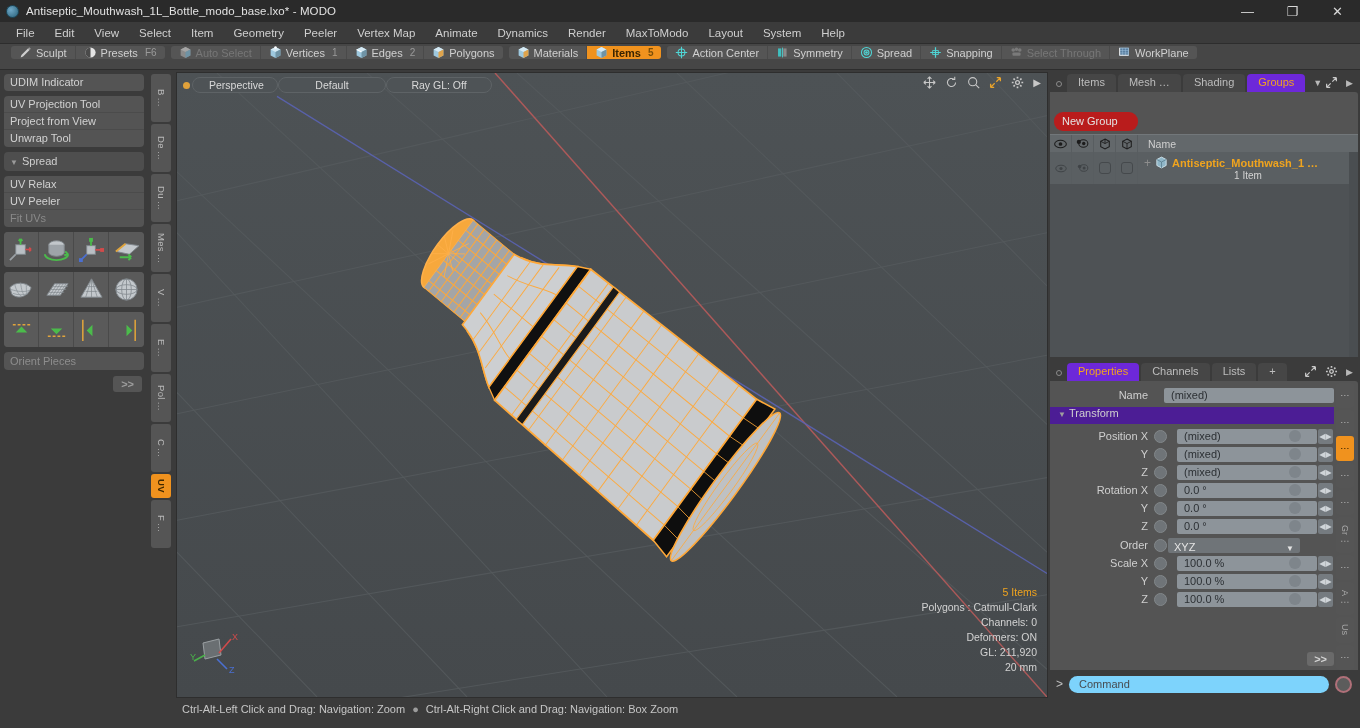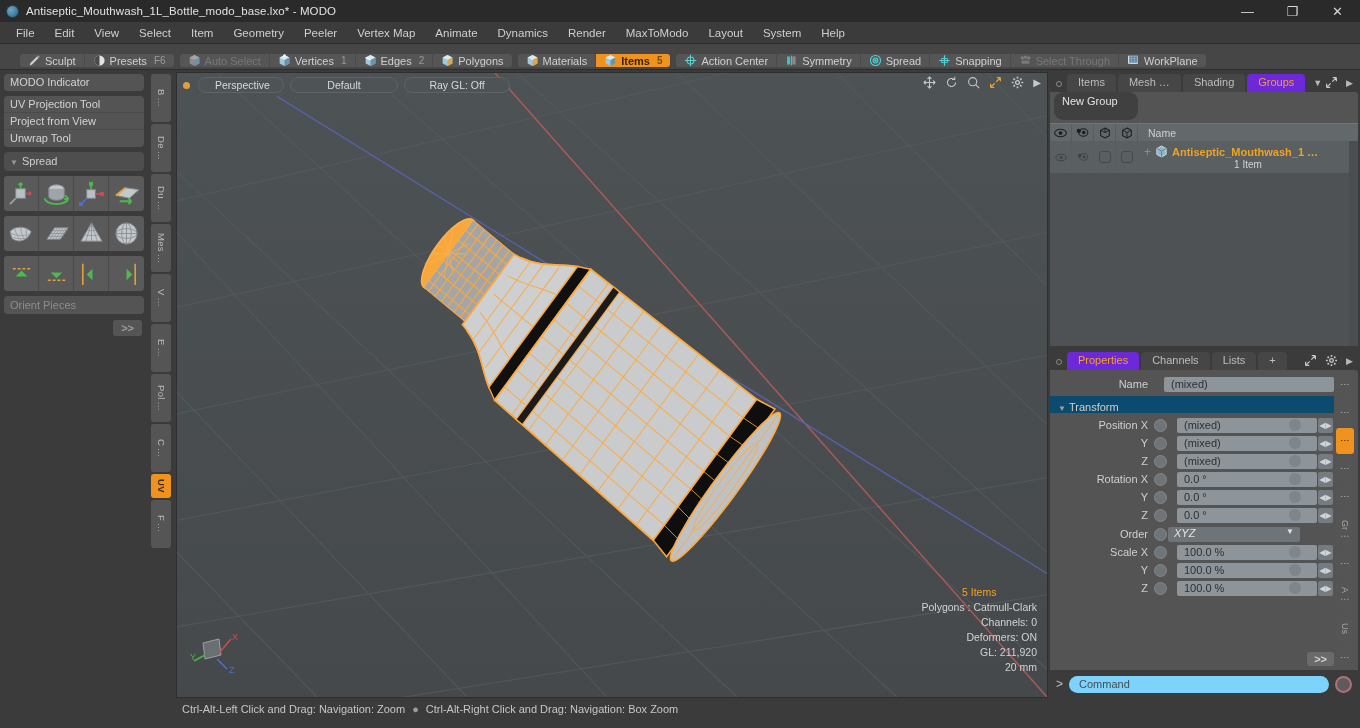--- a/index.html
+++ b/index.html
@@ -34,22 +34,22 @@
   .menubar {
     height: 22px; background: #3b3b3b; display: flex; align-items: center;
     padding-left: 6px; border-bottom: 1px solid #2d2d2d;
   }
   .menu-item {
     padding: 3px 10px; color: #cfcfcf; font-size: 11.5px; white-space: nowrap;
   }
 
   
   .modebar {
-    height: 26px; background: #464646; display: flex; align-items: flex-end;
-    border-bottom: 1px solid #2d2d2d; padding: 2px 20px; gap: 0;
+    height: 26px; background: #464646; display: flex; align-items: flex-start;
+    border-bottom: 1px solid #2d2d2d; padding: 2px 11px; gap: 0;
   }
   .mgroup { display: flex; align-items: stretch; background: #555; border-radius: 3px; margin-right: 6px; overflow: hidden; }
   .mbtn {
     display: flex; align-items: center; gap: 4px; padding: 0 8px; font-size: 11px;
     color: #d0d0d0; border-right: 1px solid #4a4a4a; white-space: nowrap;
   }
   .mbtn:last-child { border-right: none; }
   .mbtn.active { background: #f0921e; color: #3a2400; font-weight: bold; }
   .mbtn.disabled { color: #777; }
   .mbtn .num { color: #9a9a9a; font-size: 10px; margin-left: 3px; }
@@ -100,57 +100,57 @@
   .vtab.active { background: #f0921e; color: #402800; font-weight: bold; }
 
   
   .viewwrap { flex: 1 1 auto; position: relative; background: #3b3b3b; padding: 2px 2px 0 2px; }
   .viewport {
     position: relative; width: 100%; height: 100%; background: #4a4f52; overflow: hidden;
     border: 1px solid #2e2e2e;
   }
   .vp-head {
     position: absolute; left: 0; top: 0; right: 0; height: 24px; display: flex;
-    align-items: center; gap: 6px; padding-left: 6px; z-index: 5;
+    align-items: center; padding-left: 6px; z-index: 5;
   }
   .vp-dot { width: 7px; height: 7px; border-radius: 50%; background: #e0a13a; margin-right: 2px; }
   .vp-pill {
     background: #4e5356; border: 1px solid #5e6366; border-radius: 9px;
     height: 16px; line-height: 14px; padding: 0 16px; font-size: 10.5px; color: #d9d9d9;
     text-align: center;
   }
   .vp-tools {
     position: absolute; right: 6px; top: 3px; display: flex; align-items: center; gap: 9px; z-index: 6;
   }
   .vp-stats {
     position: absolute; right: 10px; bottom: 22px; text-align: right; z-index: 6;
     font-size: 10.5px; color: #d2d2d2; line-height: 15px;
   }
-  .vp-stats .hl { color: #f0a41e; text-align: center; }
+  .vp-stats .hl { color: #f0a41e; }
   .gizmo { position: absolute; left: 12px; bottom: 18px; z-index: 6; }
   .statusline {
     height: 22px; background: #3b3b3b; display: flex; align-items: center;
     padding-left: 6px; font-size: 11px; color: #c6c6c6;
   }
   .statusline .sep { margin: 0 7px; color: #9c9c9c; }
 
   
   .rightpanel { width: 310px; flex: 0 0 auto; background: #3b3b3b; display: flex; flex-direction: column; padding: 2px 2px 0 0; }
   .tabbar { height: 20px; display: flex; align-items: flex-end; padding-left: 4px; position: relative; }
   .tabdot { width: 6px; height: 6px; border: 1px solid #8a8a8a; border-radius: 50%; margin: 0 5px 5px 2px; }
   .tab {
     height: 18px; line-height: 17px; padding: 0 11px; font-size: 11px; color: #bdbdbd;
     background: #464646; border-radius: 4px 4px 0 0; margin-right: 2px;
   }
   .tab.active { background: #6d28d9; color: #f0a41e; }
   .tabbar .right-ic { position: absolute; right: 5px; bottom: 3px; display: flex; gap: 8px; align-items: center; }
   .panelbody { background: #545454; border-radius: 0 3px 0 0; position: relative; }
 
   .newgroup {
-    margin: 0 4px 3px 4px; height: 28px; line-height: 18px; background: #404040;
+    margin: 20px 4px 3px 4px; height: 19px; line-height: 18px; background: #b91c1c;
     border-radius: 9px; padding-left: 8px; font-size: 11px; color: #e3e3e3; width: 84px;
   }
   .listhead {
     display: flex; align-items: center; height: 18px; background: #63686b;
     border-top: 1px solid #72777a; font-size: 10.5px; color: #d8d8d8;
   }
   .colcell { width: 22px; display: flex; align-items: center; justify-content: center; border-right: 1px solid #585d60; height: 100%; }
   .listhead .nm { padding-left: 10px; color: #d0d0d0; }
   .listrow { display: flex; align-items: center; height: 32px; background: #5a5f62; }
   .listrow .nm {
@@ -178,28 +178,28 @@
     position: absolute; right: 16px; top: 1px; width: 12px; height: 12px; border-radius: 50%;
     background: #7e858b;
   }
   .prop-arrows {
     position: absolute; right: -16px; top: 0; width: 15px; height: 15px; background: #757b80;
     border-radius: 2px; display: flex; align-items: center; justify-content: center;
     color: #cfd4d8; font-size: 8px;
   }
   .propwrap { display: flex; align-items: center; flex: 1 1 auto; padding-right: 17px; position: relative; }
   .section-head {
-    height: 17px; line-height: 22px; background: #0c4a6e; color: #cfcfcf; font-size: 11px;
+    height: 17px; line-height: 12px; background: #4c1d95; color: #cfcfcf; font-size: 11px;
     padding-left: 8px; margin: 3px 0;
   }
   .section-head .tri { font-size: 8px; color: #9e9e9e; margin-right: 3px; }
   .sel-dropdown {
     flex: 1 1 auto; height: 15px; background: #6f7478; border-radius: 2px; display: flex;
-    align-items: flex-start; padding: 0 6px; font-size: 11px; color: #e4e4e4;
-    justify-content: space-between; margin-left: 1px; margin-right: 17px; font-style: italic;
+    align-items: flex-end; padding: 0 6px; font-size: 11px; color: #e4e4e4;
+    justify-content: space-between; margin-left: 1px; margin-right: 17px;
   }
   .propstrip { position: absolute; right: 2px; top: 0; bottom: 0; width: 20px; display: flex; flex-direction: column; gap: 2px; padding-top: 2px; }
   .pstab {
     width: 18px; background: #555; border-radius: 3px; color: #a8a8a8; font-size: 9px;
     display: flex; align-items: center; justify-content: center; flex: 1 1 auto;
     writing-mode: vertical-rl; overflow: hidden;
   }
   .pstab.active { background: #f0921e; color: #402800; }
 
   
@@ -384,30 +384,35 @@
           </svg>
           <span>WorkPlane</span>
         </div>
       </div>
   </div>
 
   <div class="main">
 
     <div class="leftpanel">
       <div class="tgroup" id="lg-a">
-          <div class="titem">MODO Indicator</div>
+          <div class="titem">UDIM Indicator</div>
         </div>
       <div class="tgroup" id="lg-b">
           <div class="titem">UV Projection Tool</div>
           <div class="titem">Project from View</div>
           <div class="titem">Unwrap Tool</div>
         </div>
       <div class="trow-head">
         <span class="tri">▼</span><span>Spread</span>
       </div>
+      <div class="tgroup" id="lg-c">
+          <div class="titem">UV Relax</div>
+          <div class="titem">UV Peeler</div>
+          <div class="titem dim">Fit UVs</div>
+        </div>
       <div class="iconrow" id="lrow1">
           <div class="iconcell">
             <svg viewBox="0 0 30 28" width="29" height="27">
               <rect x="9" y="9" width="10" height="10" fill="#b9bfc4" stroke="#7e858a"></rect>
               <path d="M14 9V3M14 3l-2 2M14 3l2 2" stroke="#4bbb4b" stroke-width="1.8" fill="none"></path>
               <path d="M19 14h6M25 14l-2-2M25 14l-2 2" stroke="#d14b4b" stroke-width="1.8" fill="none"></path>
               <path d="M9 19L3 25" stroke="#9aa0a5" stroke-width="1.8"></path>
             </svg>
           </div>
           <div class="iconcell">

